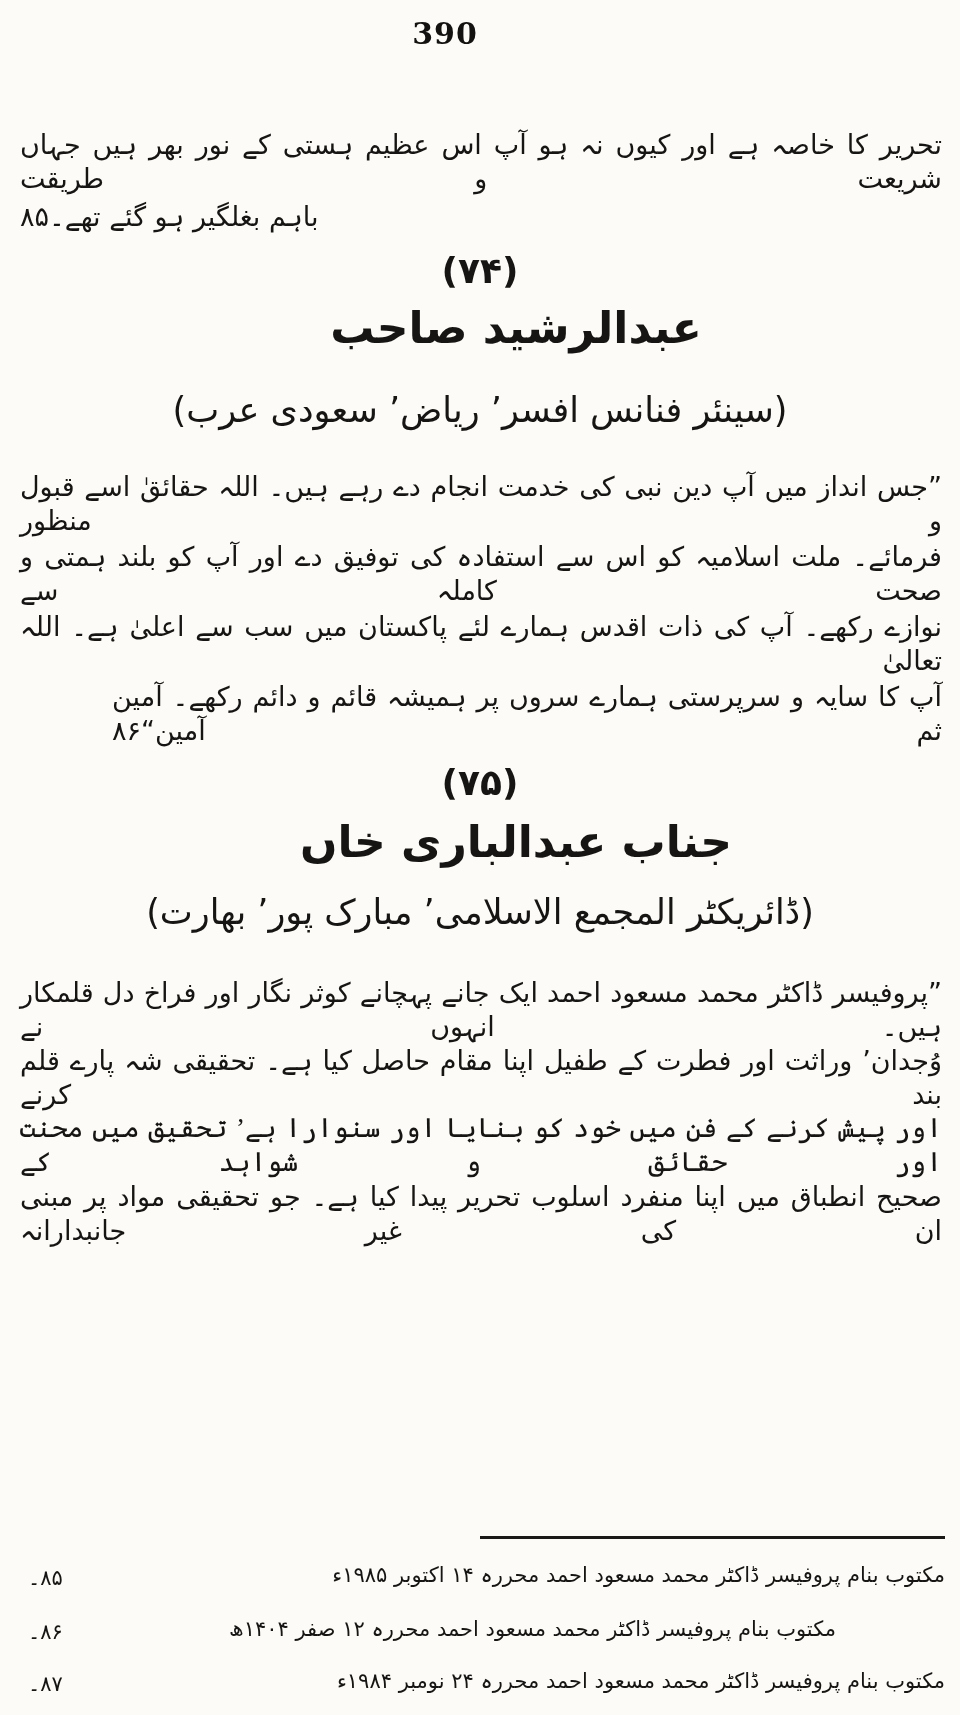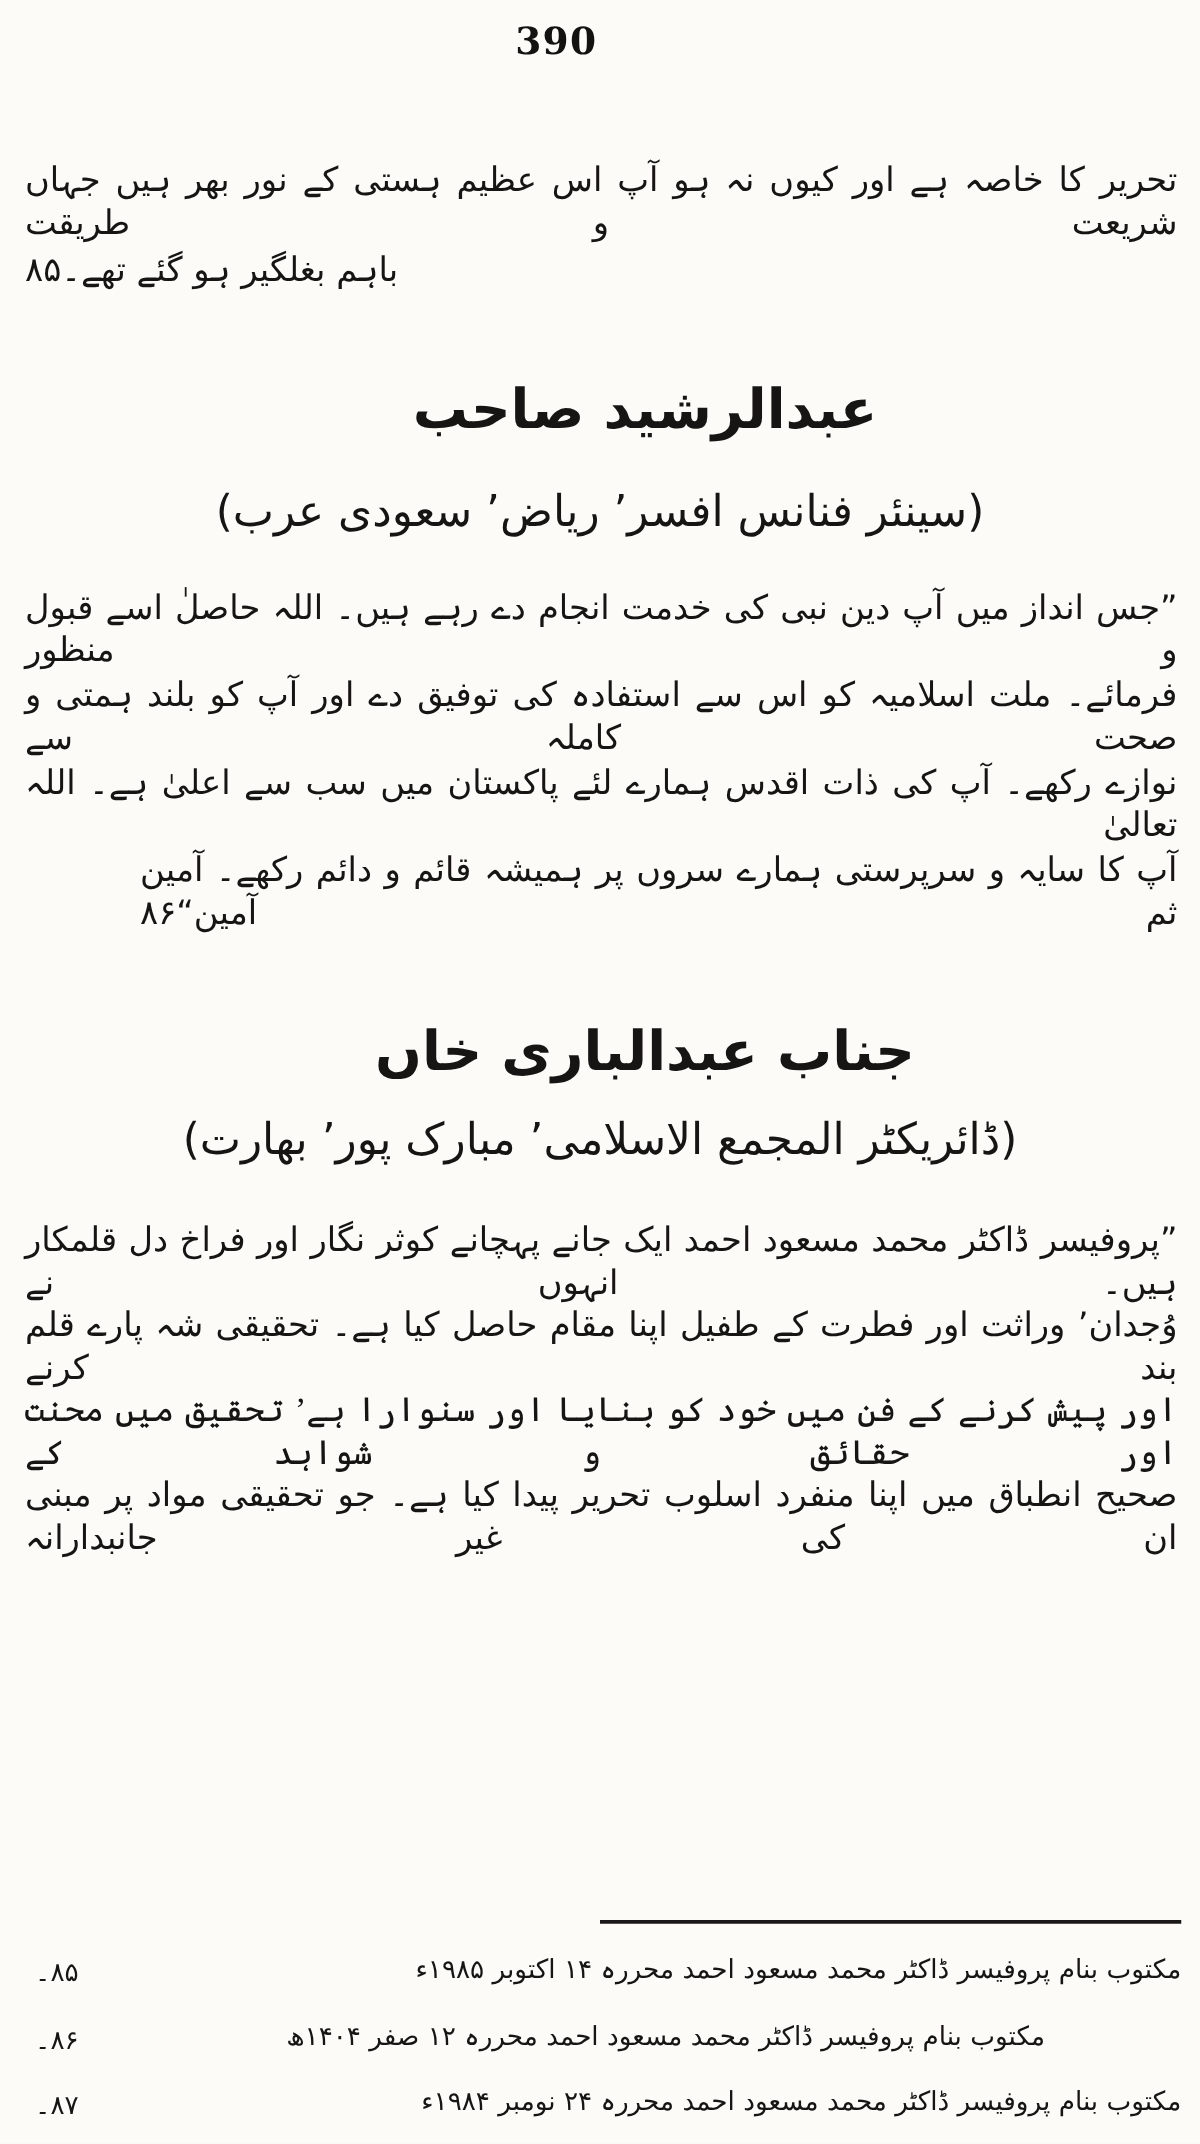--- a/index.html
+++ b/index.html
@@ -62,28 +62,30 @@
 </head>
 <body>
 
 <div class="page">
 
   <div class="pageno">390</div>
 
   <div class="u line just" style="top:116px;">تحریر کا خاصہ ہے اور کیوں نہ ہو آپ اس عظیم ہستی کے نور بھر ہیں جہاں شریعت و طریقت</div>
   <div class="u line leftline" style="top:188px;">باہم بغلگیر ہو گئے تھے۔۸۵</div>
 
+  <div class="u secnum" style="top:250px;">(۷۴)</div>
   <div class="u sectitle" style="top:302px;">عبدالرشید صاحب</div>
   <div class="u subtitle" style="top:390px;">(سینئر فنانس افسر’ ریاض’ سعودی عرب)</div>
 
-  <div class="u line just" style="top:458px;">”جس انداز میں آپ دین نبی کی خدمت انجام دے رہے ہیں۔ اللہ حاصلٰ اسے قبول و منظور</div>
+  <div class="u line just" style="top:458px;">”جس انداز میں آپ دین نبی کی خدمت انجام دے رہے ہیں۔ اللہ حقائقٰ اسے قبول و منظور</div>
   <div class="u line just" style="top:528px;">فرمائے۔ ملت اسلامیہ کو اس سے استفادہ کی توفیق دے اور آپ کو بلند ہمتی و صحت کاملہ سے</div>
   <div class="u line just" style="top:598px;">نوازے رکھے۔ آپ کی ذات اقدس ہمارے لئے پاکستان میں سب سے اعلیٰ ہے۔ اللہ تعالیٰ</div>
   <div class="u line just" style="top:668px;left:112px;width:830px;">آپ کا سایہ و سرپرستی ہمارے سروں پر ہمیشہ قائم و دائم رکھے۔ آمین ثم آمین“۸۶</div>
 
+  <div class="u secnum" style="top:762px;">(۷۵)</div>
   <div class="u sectitle" style="top:816px;">جناب عبدالباری خاں</div>
   <div class="u subtitle" style="top:892px;">(ڈائریکٹر المجمع الاسلامی’ مبارک پور’ بھارت)</div>
 
   <div class="u line just" style="top:964px;">”پروفیسر ڈاکٹر محمد مسعود احمد ایک جانے پہچانے کوثر نگار اور فراخ دل قلمکار ہیں۔ انہوں نے</div>
   <div class="u line just" style="top:1032px;">وُجدان’ وراثت اور فطرت کے طفیل اپنا مقام حاصل کیا ہے۔ تحقیقی شہ پارے قلم بند کرنے</div>
   <div class="u line just" style="top:1100px;font-family:Liberation Serif, serif;">اور پیش کرنے کے فن میں خود کو بنایا اور سنوارا ہے’ تحقیق میں محنت اور حقائق و شواہد کے</div>
   <div class="u line just" style="top:1168px;">صحیح انطباق میں اپنا منفرد اسلوب تحریر پیدا کیا ہے۔ جو تحقیقی مواد پر مبنی ان کی غیر جانبدارانہ</div>
 
   <div class="fnrule"></div>
 

